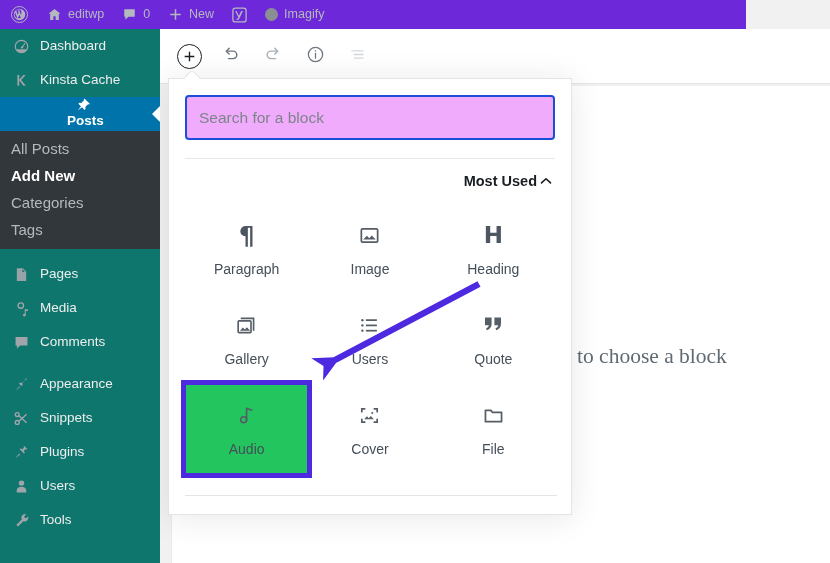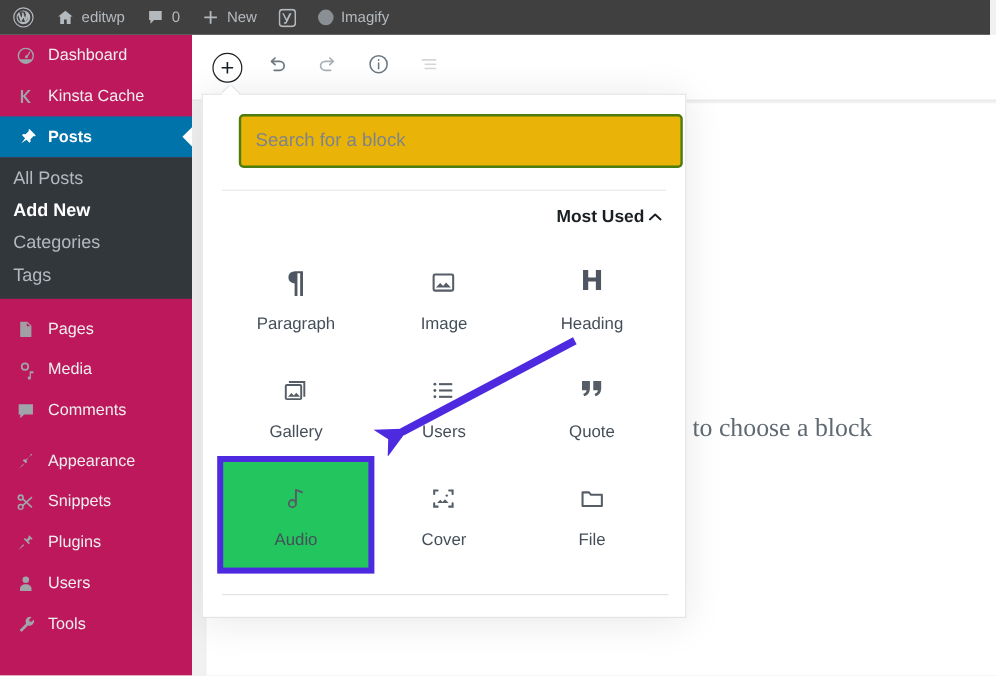--- a/index.html
+++ b/index.html
@@ -8,22 +8,22 @@
     overflow: hidden;
     font-family: "Liberation Sans", sans-serif;
     background: #f1f1f1;
   }
 
   #root { position: relative; width: 830px; height: 563px; }
 
   
   .adminbar {
     position: absolute; top: 0; left: 0;
-    width: 825px; height: 29px;
-    background: #404040;
+    width: 746px; height: 29px;
+    background: #6d28d9;
     display: flex; align-items: flex-start;
     z-index: 60;
   }
   .ab-item {
     display: flex; align-items: center; gap: 6px;
     height: 29px; padding: 0 9px;
     color: #b4b9be;
     font-size: 12.5px; line-height: 29px;
     white-space: nowrap;
   }
@@ -40,37 +40,37 @@
   .imagify-dot {
     width: 13px; height: 13px; border-radius: 50%;
     background: #8a8f94;
   }
   .ab-count { color: #b4b9be; font-size: 12.5px; }
 
   
   .sidebar {
     position: absolute; top: 29px; left: 0;
     width: 160px; height: 534px;
-    background: #be185d;
+    background: #0f766e;
     z-index: 50;
   }
   .menu-item {
     display: flex; align-items: center;
     height: 34px; padding-left: 11px;
     color: #eee; font-size: 13.5px;
     position: relative;
   }
   .menu-item .mi-icon {
     width: 20px; margin-right: 9px;
     display: flex; align-items: center; justify-content: center;
     color: #a0a5aa;
   }
   .menu-item .mi-label { line-height: 1; }
   .menu-item.current {
-    background: #0073aa; color: #fff; font-weight: bold;
+    background: #0073aa; color: #fff; font-weight: bold; flex-direction: column;
   }
   .menu-item.current .mi-icon { color: #fff; }
   .menu-item.current::after {
     content: ""; position: absolute; right: 0; top: 50%;
     margin-top: -8px;
     border-style: solid; border-width: 8px 8px 8px 0;
     border-color: transparent #fff transparent transparent;
   }
   .submenu { background: #32373c; padding: 4px 0 6px 0; }
   .submenu-item {
@@ -149,30 +149,29 @@
     background: #fff;
     border-left: 1px solid #e2e4e7;
     border-top: 1px solid #e2e4e7;
     transform: rotate(45deg);
     transform-origin: center;
     margin-left: 1px;
   }
   .search-wrap { padding: 16px 16px 0 16px; }
   .search-input {
     width: 100%; height: 45px;
-    border: 2px solid #4d7c0f;
+    border: 2px solid #1d4ed8;
     border-radius: 4px;
     padding: 0 12px;
     font-family: "Liberation Sans", sans-serif;
     font-size: 15.5px;
     color: #32373c;
     outline: none;
-    background: #eab308;
+    background: #f0abfc;
     caret-color: #32373c;
-    margin-left: 14px;
   }
   .search-input::placeholder { color: #7d848a; opacity: 1; }
 
   .sect-divider {
     margin: 18px 16px 0 16px;
     height: 1px; background: #e8e8e8;
   }
   .sect-header {
     display: flex; align-items: center; justify-content: flex-end;
     padding: 13px 16px 6px 16px;

